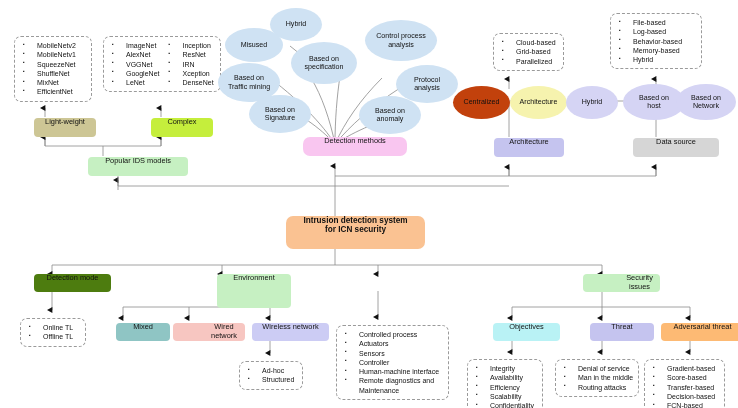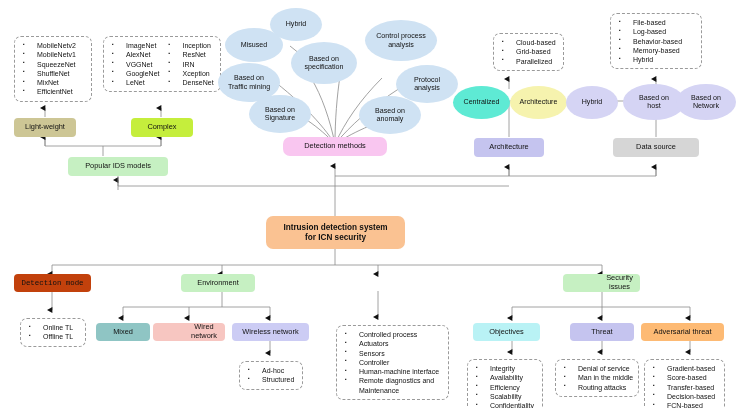--- a/index.html
+++ b/index.html
@@ -1,22 +1,22 @@
 <!DOCTYPE html>
 <html><head>
 <meta charset="utf-8">
 <style>
   html,body{margin:0;padding:0;background:#ffffff;}
   body{font-family:"Liberation Sans","DejaVu Sans",sans-serif;}
   #canvas{position:relative;width:738px;height:408px;overflow:hidden;background:#fff;}
   #wires{position:absolute;left:0;top:0;width:738px;height:408px;pointer-events:none;}
 
-  .node{position:absolute;box-sizing:border-box;display:flex;align-items:center;
+  .node{position:absolute;box-sizing:border-box;display:flex;align-items:flex-start;
         justify-content:center;text-align:center;border-radius:5px;
-        color:#111;line-height:1.15;}
+        color:#111;line-height:1.15;margin-left:20px;}
   .node span{display:block;}
 
   
   .bx{font-size:7.4px;border-radius:4px;}
   .bx.big{font-size:8.2px;font-weight:bold;border-radius:7px;}
 
   
   .ell{position:absolute;box-sizing:border-box;display:flex;align-items:center;
        justify-content:center;text-align:center;border-radius:50%;
        font-size:7.1px;color:#111;line-height:1.2;background:#cfe2f3;}
@@ -197,21 +197,21 @@
     <span>Protocol<br>analysis</span>
   </div>
   <div class="ell ml" style="left:359px;top:96px;width:62px;height:38px;">
     <span>Based on<br>anomaly</span>
   </div>
 
   <div class="node bx" style="left:283px;top:137px;width:104px;height:19px;background:#f9c6f0;border-radius:7px;">
     <span>Detection methods</span>
   </div>
 
-  <div class="ell" style="left:453px;top:86px;width:57px;height:33px;background:#5eead4;">
+  <div class="ell" style="left:453px;top:86px;width:57px;height:33px;background:#c2410c;">
     <span>Centralized</span>
   </div>
   <div class="ell" style="left:510px;top:86px;width:57px;height:33px;background:#f6f3ae;">
     <span>Architecture</span>
   </div>
   <div class="node bx" style="left:474px;top:138px;width:70px;height:19px;background:#c5c4ef;">
     <span>Architecture</span>
   </div>
 
   <div class="ell" style="left:566px;top:86px;width:52px;height:33px;background:#d5d4f4;">
@@ -224,24 +224,24 @@
     <span>Based on<br>Network</span>
   </div>
   <div class="node bx" style="left:613px;top:138px;width:86px;height:19px;background:#d6d6d6;">
     <span>Data source</span>
   </div>
 
   <div class="node bx big ml" style="left:266px;top:216px;width:139px;height:33px;background:#fac292;">
     <span>Intrusion detection system<br>for ICN security</span>
   </div>
 
-  <div class="node bx" style="left:14px;top:274px;width:77px;height:18px;background:#c2410c;font-family:Liberation Mono, monospace;">
+  <div class="node bx" style="left:14px;top:274px;width:77px;height:18px;background:#4d7c0f;">
     <span>Detection mode</span>
   </div>
-  <div class="node bx" style="left:181px;top:274px;width:74px;height:18px;background:#c6f0c2;">
+  <div class="node bx" style="left:197px;top:274px;width:74px;height:34px;background:#c6f0c2;">
     <span>Environment</span>
   </div>
   <div class="node bx" style="left:563px;top:274px;width:77px;height:18px;background:#c6f0c2;padding-left:36px;">
     <span>Security issues</span>
   </div>
 
   <div class="lst" style="left:20px;top:318px;width:66px;">
     <ul>
         <li>Online TL</li>
         <li>Offline TL</li>

